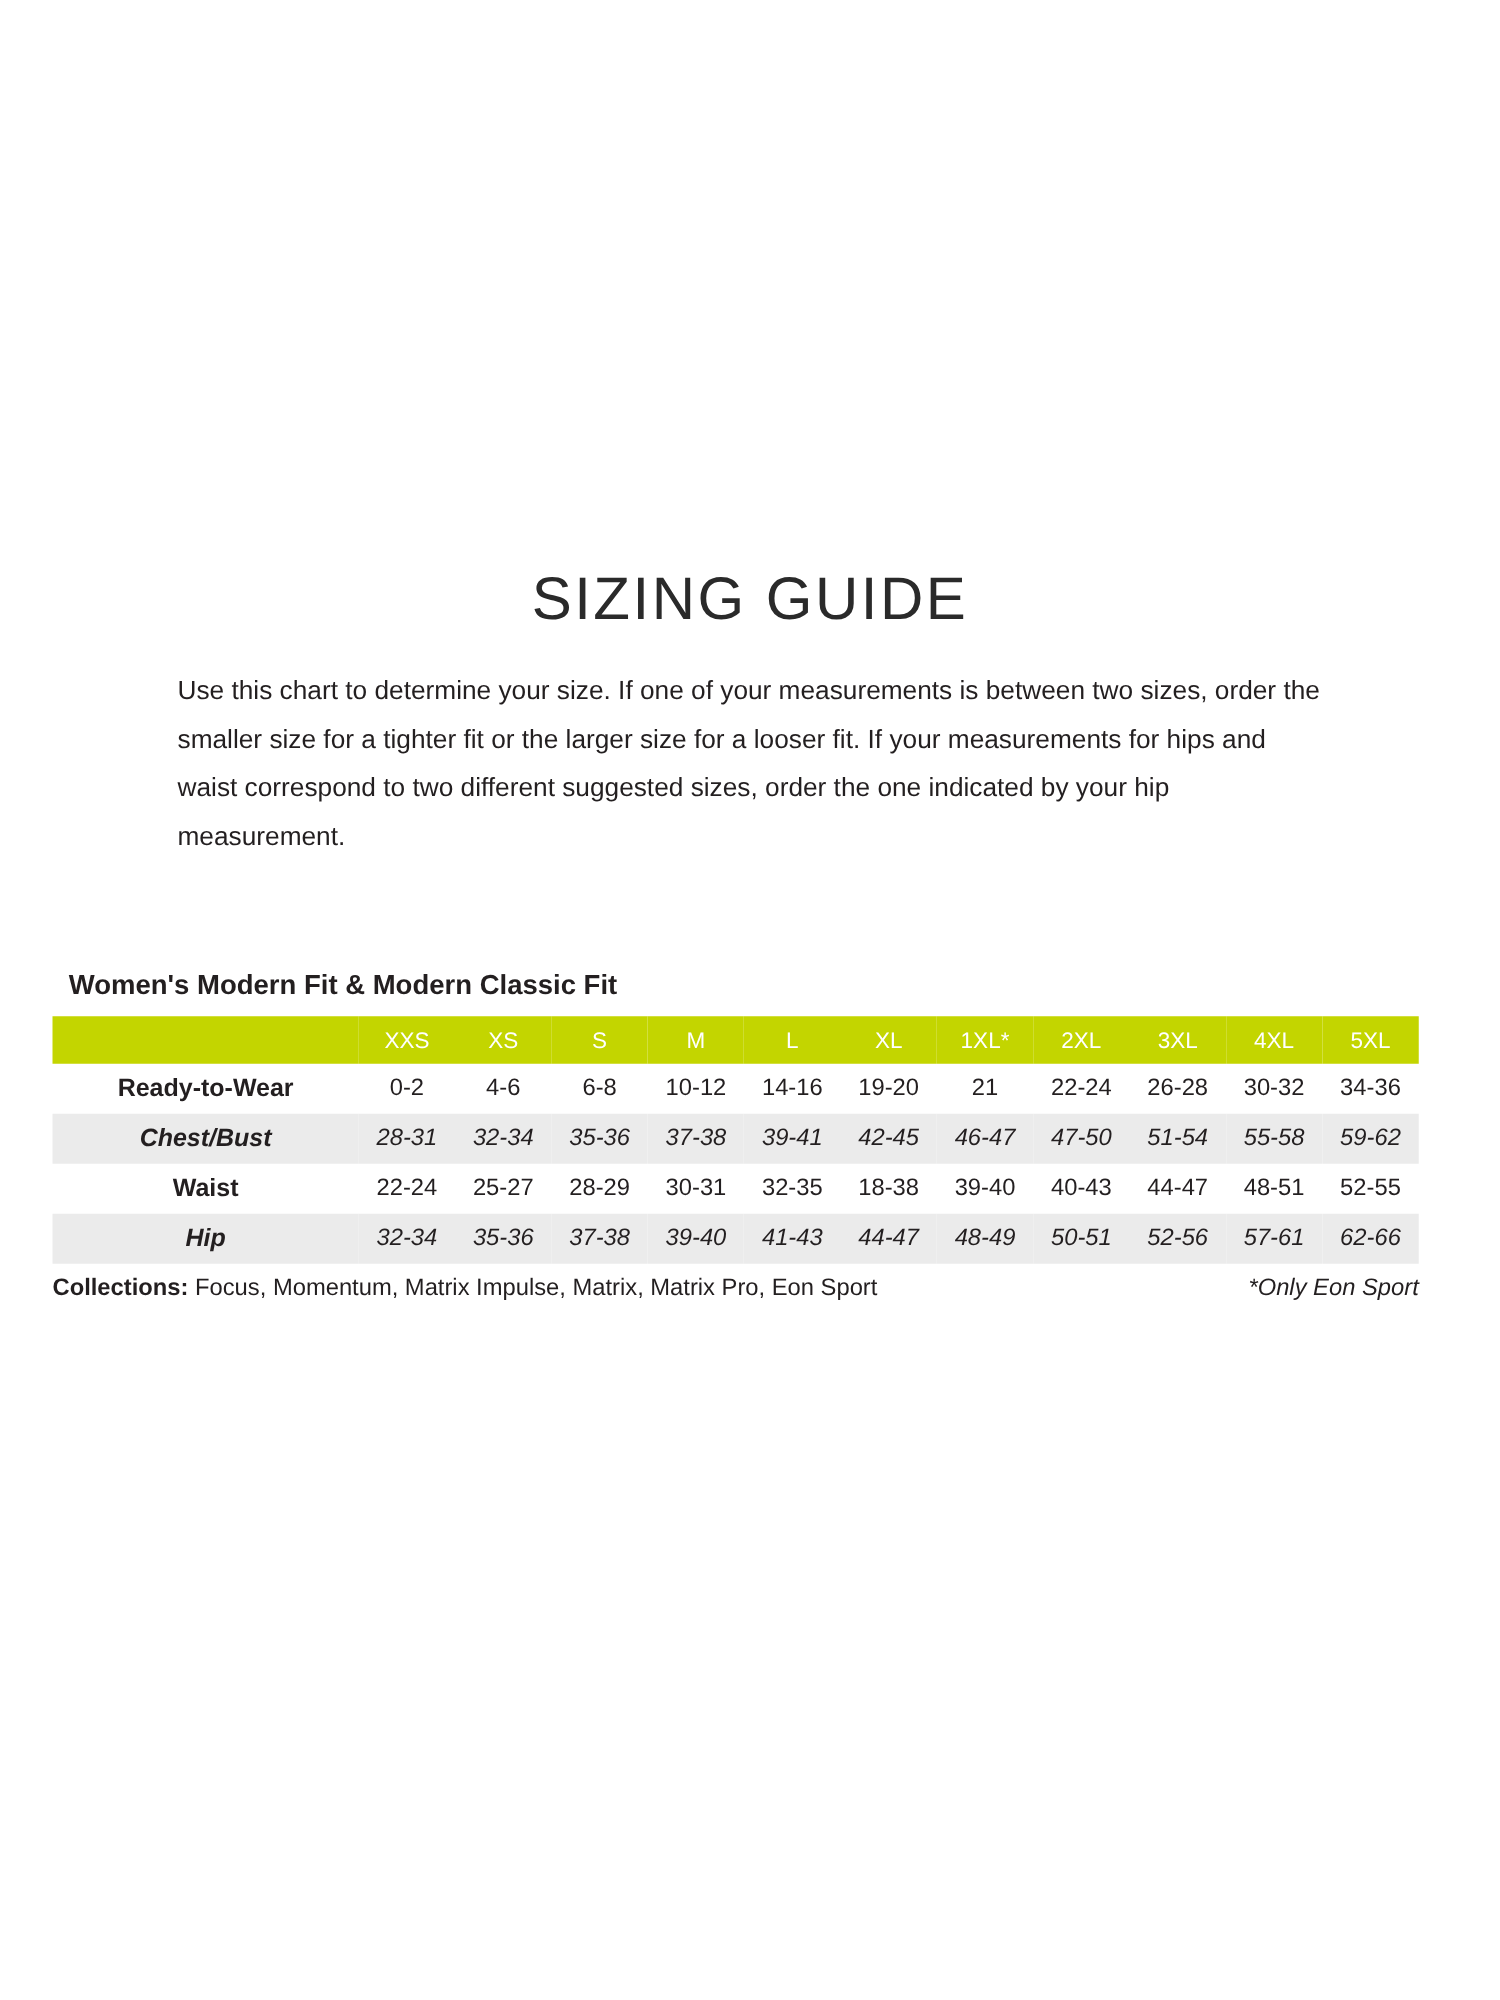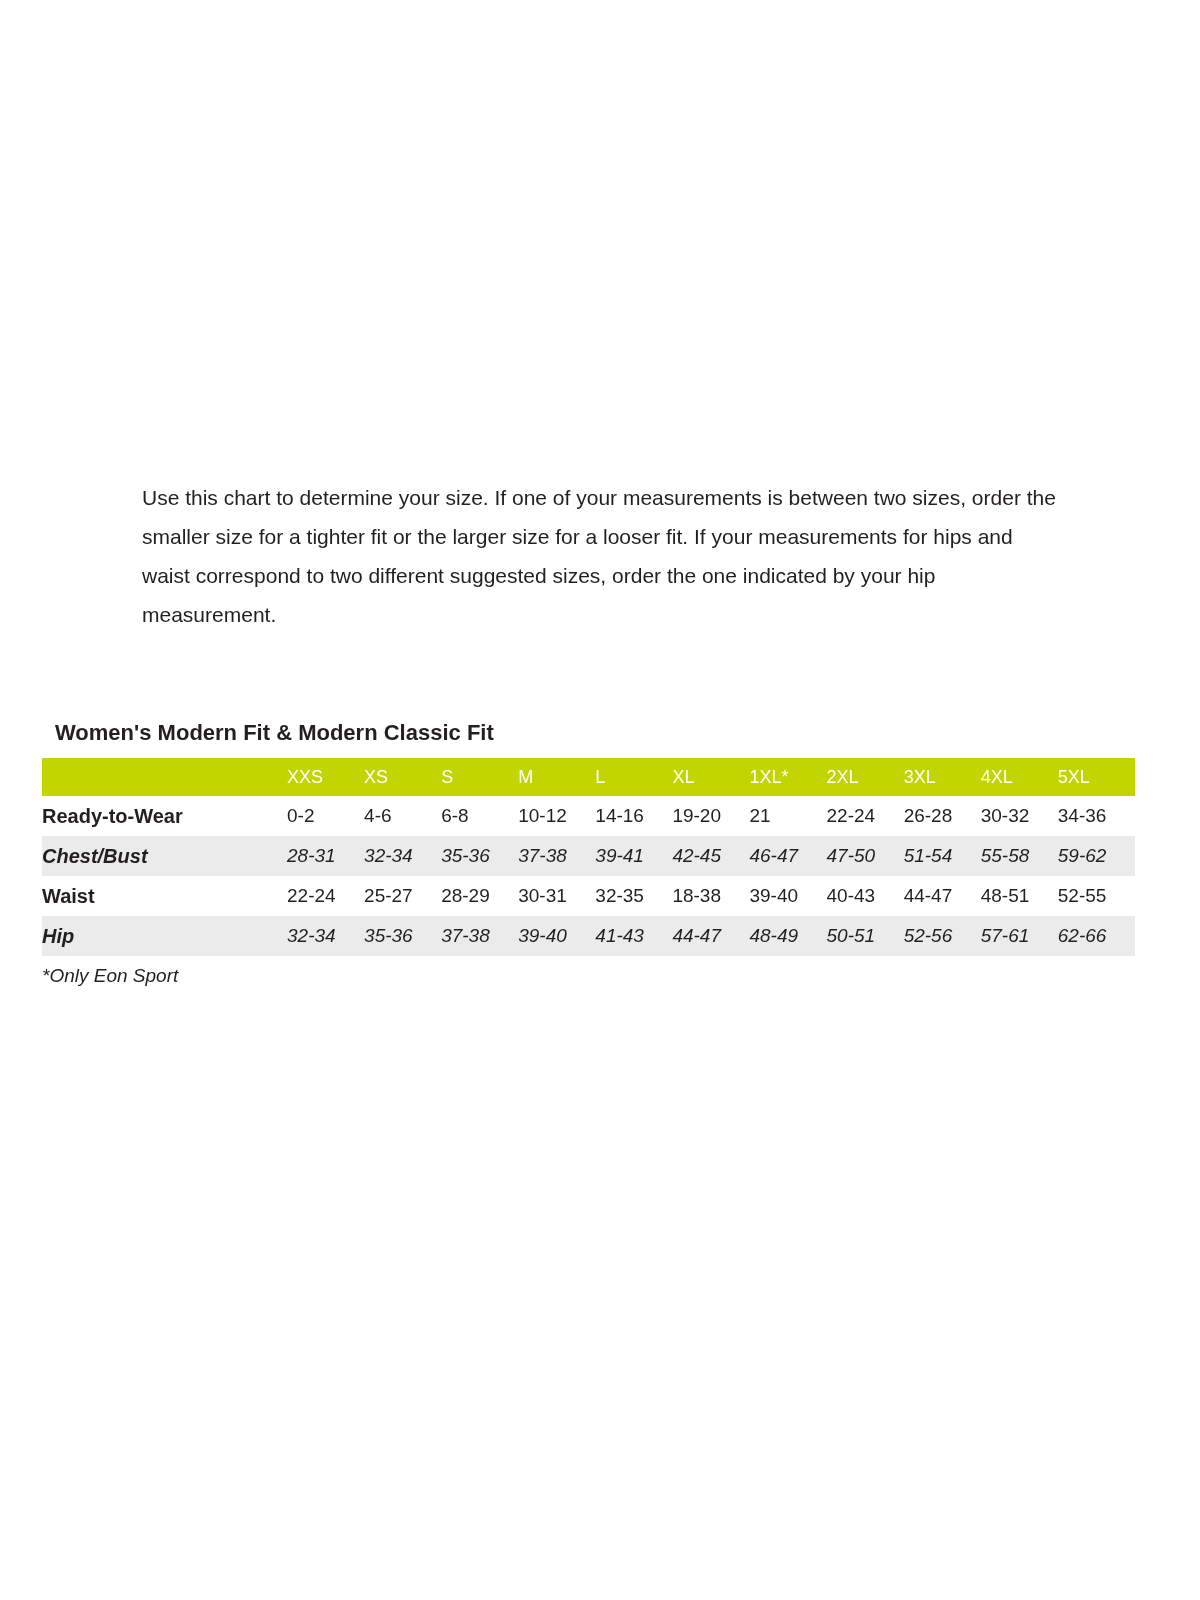--- a/index.html
+++ b/index.html
@@ -42,21 +42,21 @@
   }
   table.sizing-table {
     margin: 12px 0 0 42px;
     width: 1093px;
     border-collapse: collapse;
     table-layout: fixed;
   }
   table.sizing-table th,
   table.sizing-table td {
     padding: 0;
-    text-align: left;
+    text-align: center;
     vertical-align: middle;
   }
   col.label-col { width: 245px; }
   thead tr {
     background: var(--accent, #c3d500);
     height: 38px;
   }
   thead th {
     color: #ffffff;
     font-size: 18px;
@@ -81,20 +81,21 @@
     font-size: 19px;
   }
   .collections-label { font-weight: bold; }
   .footnote { text-align: right; font-style: italic; }
 </style>
 </head>
 <body>
 
 <div class="page">
 
+  <h1 class="page-title">SIZING GUIDE</h1>
 
   <p class="intro-text">Use this chart to determine your size. If one of your measurements is between two sizes, order the smaller size for a tighter fit or the larger size for a looser fit. If your measurements for hips and waist correspond to two different suggested sizes, order the one indicated by your hip measurement.</p>
 
   <h2 class="section-heading">Women's Modern Fit &amp; Modern Classic Fit</h2>
 
   <table class="sizing-table">
     <colgroup>
       <col class="label-col">
       <col>
         <col>
@@ -178,16 +179,20 @@
         <td>48-49</td>
         <td>50-51</td>
         <td>52-56</td>
         <td>57-61</td>
         <td>62-66</td>
       </tr>
     </tbody>
   </table>
 
   <div class="footer-line">
+    <div>
+      <span class="collections-label">Collections:</span>
+      <span>Focus, Momentum, Matrix Impulse, Matrix, Matrix Pro, Eon Sport</span>
+    </div>
     <div class="footnote">*Only Eon Sport</div>
   </div>
 
 </div>
 
 </body></html>

